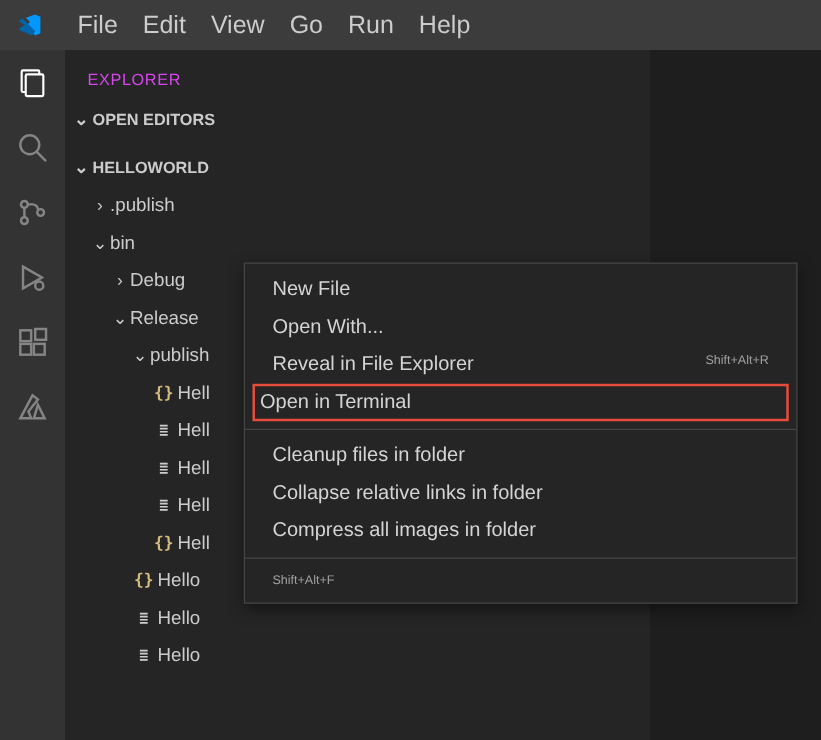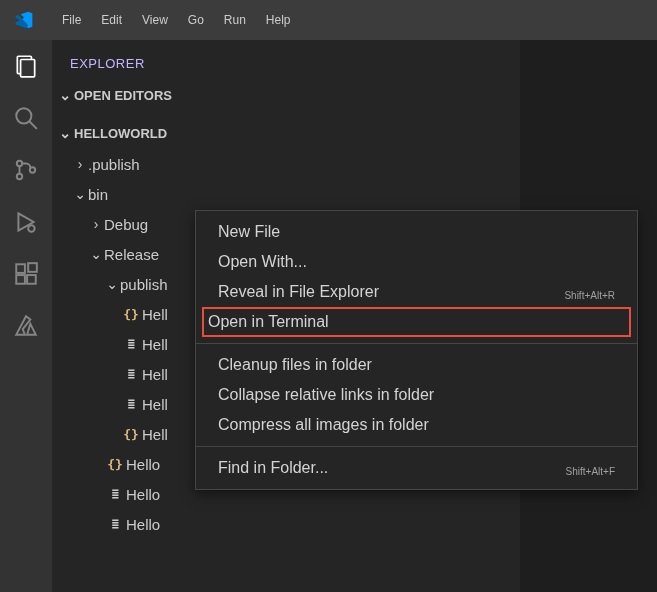--- a/index.html
+++ b/index.html
@@ -1,50 +1,50 @@
 <!DOCTYPE html>
 <html><head>
   <meta charset="utf-8">
   <style>
     * { margin: 0; padding: 0; box-sizing: border-box; font-family: "Segoe UI", Arial, sans-serif; }
     body { background: #1e1e1e; color: #cccccc; width: 657px; height: 592px; overflow: hidden; position: relative; }
     
     .titlebar { height: 40px; background: #3c3c3c; display: flex; align-items: center; padding-left: 14px; }
     .titlebar .logo { width: 20px; height: 20px; margin-right: 18px; }
     .menu { display: flex; gap: 0; }
-    .menu-item { padding: 6px 10px; font-size: 12px; color: #cccccc; cursor: pointer; }
+    .menu-item { padding: 6px 10px; font-size: 20px; color: #cccccc; cursor: pointer; }
     
     .main { display: flex; height: calc(100% - 40px); }
     
     .activitybar { width: 52px; background: #333333; display: flex; flex-direction: column; align-items: center; padding-top: 12px; gap: 24px; }
     .activity-icon { width: 28px; height: 28px; color: #858585; cursor: pointer; display:flex; align-items:center; justify-content:center;}
     .activity-icon.active { color: #ffffff; }
     .activity-icon svg { width: 26px; height: 26px; }
     
     .sidebar { flex: 1; background: #252526; padding-top: 8px; }
-    .sidebar-title { font-size: 13px; letter-spacing: 0.5px; color: #c4b5fd; padding: 8px 18px 12px 18px; }
+    .sidebar-title { font-size: 13px; letter-spacing: 0.5px; color: #d946ef; padding: 8px 18px 12px 18px; }
     .section-header { display: flex; align-items: center; padding: 4px 4px; font-size: 13px; font-weight: 700; color: #cccccc; cursor: pointer; }
     .section-header .chev { width: 18px; display:inline-flex; justify-content:center;}
     
     .tree { padding: 4px 0 0 0; }
     .tree-item { display: flex; align-items: center; height: 30px; font-size: 15px; color: #cccccc; cursor: pointer; white-space: nowrap; overflow:hidden;}
     .chev { width: 16px; display:inline-flex; justify-content:center; font-size: 14px; color:#cccccc;}
     .tree-item.indent-1 { padding-left: 20px; }
     .tree-item.indent-2 { padding-left: 36px; }
     .tree-item.indent-3 { padding-left: 52px; }
     .tree-item.indent-4 { padding-left: 68px; }
     .file-icon { width: 22px; display:inline-flex; justify-content:center; font-family: monospace; font-weight:bold; font-size:13px;}
     .json-icon { color: #d7ba7d; }
     .text-icon { color: #cccccc; font-size:12px;}
     .label { }
 
     .content-dark { position:absolute; top:40px; left:520px; right:0; bottom:0; background:#1e1e1e; }
     
     .context-menu { position: absolute; left: 195px; top: 210px; width: 443px; background: #252526; border: 1px solid #454545; box-shadow: 0 4px 12px rgba(0,0,0,0.5); padding: 6px 0; z-index: 100; }
-    .ctx-item { display: flex; justify-content: space-between; align-items: flex-end; padding: 6px 22px; font-size: 16px; color: #d4d4d4; cursor: pointer; }
+    .ctx-item { display: flex; justify-content: space-between; align-items: flex-start; padding: 6px 22px; font-size: 16px; color: #d4d4d4; cursor: pointer; }
     .ctx-sep { height: 1px; background: #454545; margin: 6px 0; }
     .ctx-highlight { border: 2.5px solid #e74c3c; margin: 0 6px; padding: 4px 4px; }
     .ctx-short { color: #a0a0a0; font-size: 10px; }
   </style>
 </head>
 <body>
 
 <div class="titlebar">
   <span class="logo">
     <svg viewBox="0 0 24 24">
@@ -193,16 +193,15 @@
       <span>Cleanup files in folder</span>
     </div>
   <div class="ctx-item">
       <span>Collapse relative links in folder</span>
     </div>
   <div class="ctx-item">
       <span>Compress all images in folder</span>
     </div>
   <div class="ctx-sep"></div>
   <div class="ctx-item">
-      <span>Find in Folder...</span>
       <span class="ctx-short">Shift+Alt+F</span>
     </div>
 </div>
 
 </body></html>

